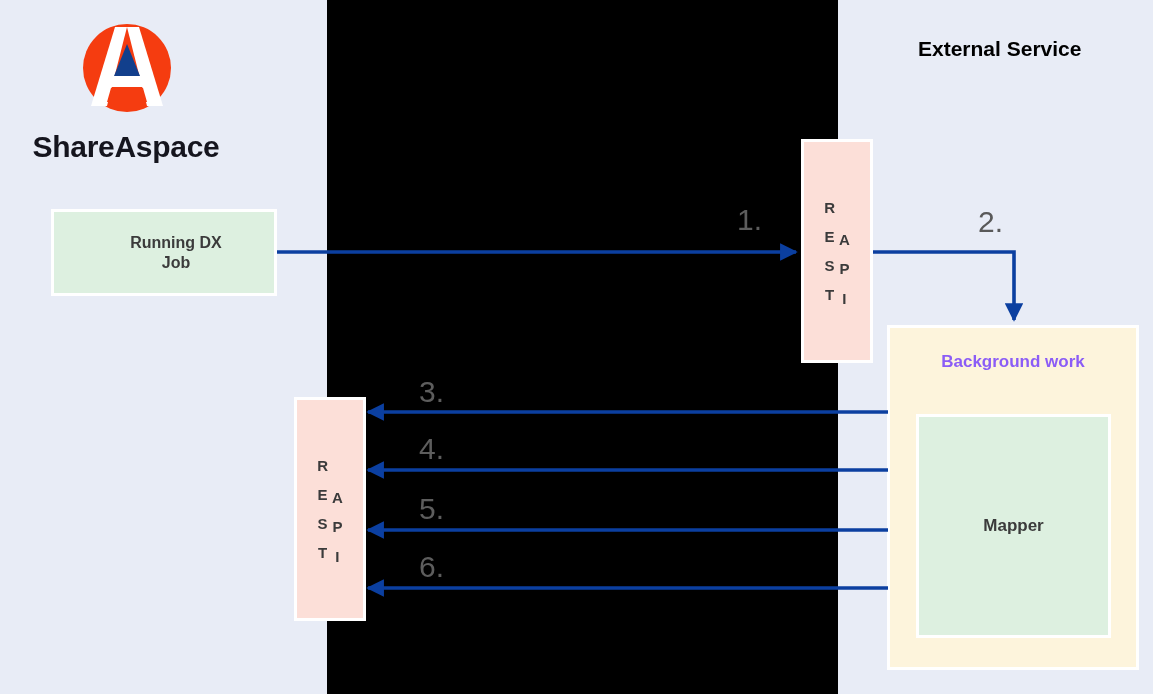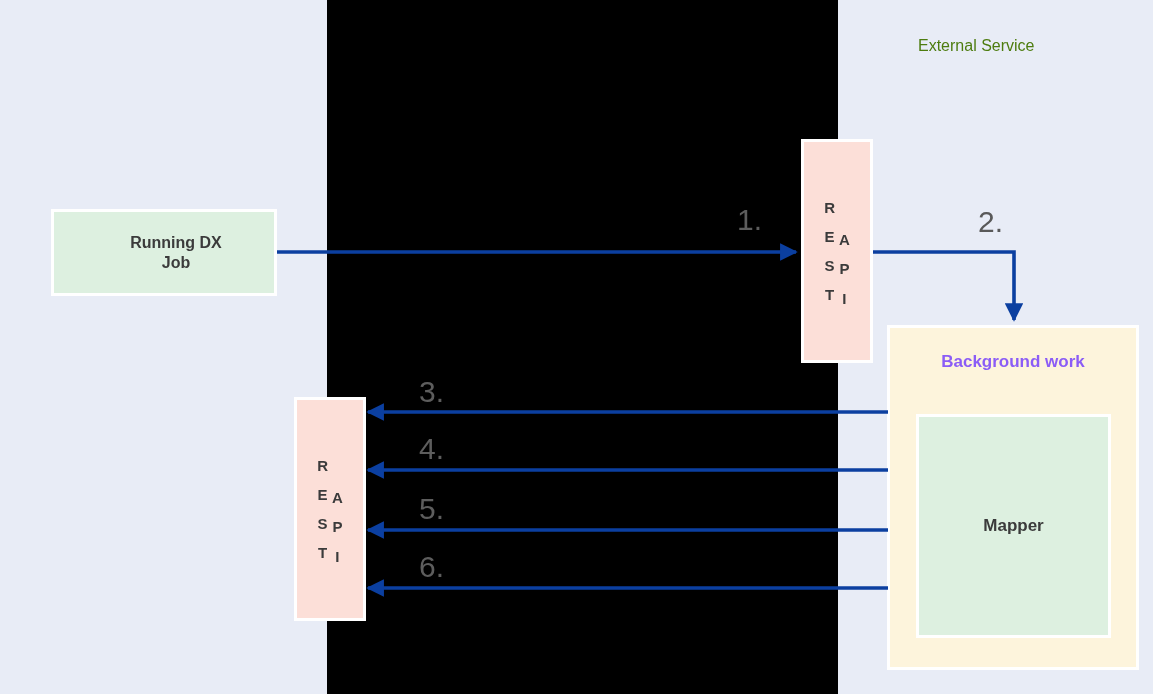--- a/index.html
+++ b/index.html
@@ -138,23 +138,23 @@
     align-items: center;
     justify-content: center;
   }
   .mapper .box-label { font-size: 17px; }
 
   
   .ext-service {
     position: absolute;
     left: 918px;
     top: 37px;
-    font-size: 16px;
-    font-weight: normal;
-    color: #4d7c0f;
+    font-size: 21px;
+    font-weight: bold;
+    color: #000000;
   }
   .step-num {
     position: absolute;
     font-size: 30px;
     color: #595959;
     font-weight: 400;
   }
   .step-num.on-dark { color: #5d5d5d; }
   .n1 { left: 737px; top: 203px; }
   .n2 { left: 978px; top: 205px; }
@@ -173,20 +173,34 @@
     pointer-events: none;
   }
 </style>
 </head>
 <body>
 
 <div id="canvas">
 
   <div class="black-band"></div>
 
+  <div class="logo-wrap">
+    <svg class="logo-mark" viewBox="0 0 100 100">
+      <circle cx="50" cy="50" r="44" fill="#f53c10"></circle>
+
+      <polygon points="50,9 62,9 86,88 70,88" fill="#ffffff"></polygon>
+      <polygon points="38,9 50,9 30,88 14,88" fill="#ffffff"></polygon>
+      <rect x="28" y="58" width="44" height="11" fill="#ffffff" transform="rotate(0 50 63)"></rect>
+
+      <polygon points="50,26 63,58 37,58" fill="#123f8c"></polygon>
+
+      <polygon points="34,70 66,70 70,84 30,84" fill="#f53c10"></polygon>
+    </svg>
+    <div class="logo-text">ShareAspace</div>
+  </div>
 
   <div class="box dxjob">
     <div class="box-label">
       <span>Running DX</span><br>
       <span>Job</span>
     </div>
   </div>
 
   <div class="box rest-api rest-api-top">
     <div class="vert-letters stack-rest">

